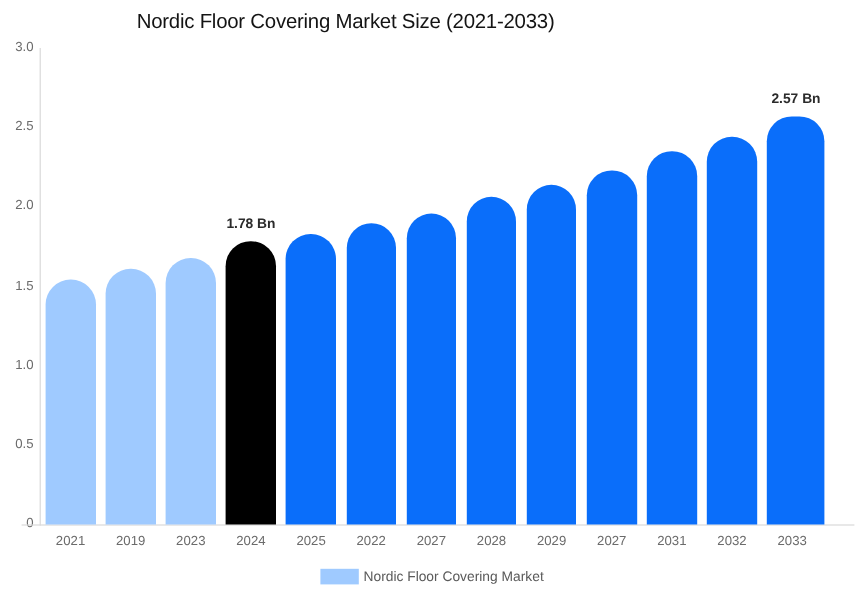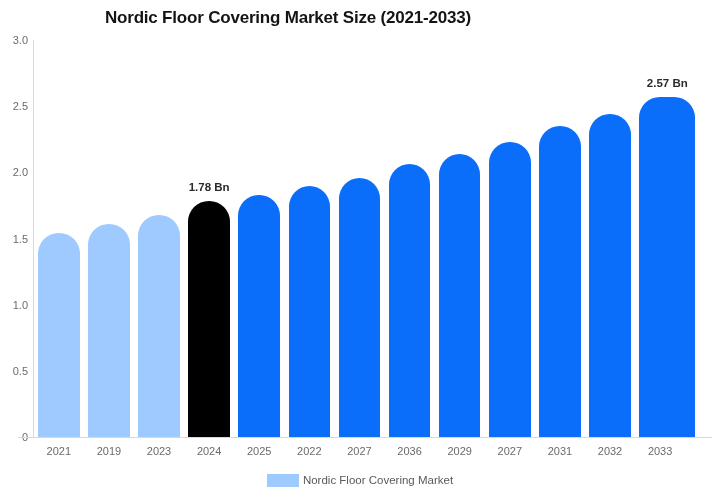--- a/index.html
+++ b/index.html
@@ -19,21 +19,21 @@
     width: 720px;
     height: 500px;
   }
   #chart-title {
     position: absolute;
     top: 8px;
     left: 0;
     width: 576px;
     text-align: center;
     font-size: 17px;
-    font-weight: bold;
+    font-weight: normal;
     color: #141414;
     letter-spacing: -0.2px;
   }
   
   #plot-area {
     position: absolute;
     left: 33px;
     top: 40px;
     width: 679px;
     height: 397px;
@@ -99,20 +99,21 @@
     color: #6b6b6b;
     text-align: center;
     white-space: nowrap;
   }
   #legend {
     position: absolute;
     left: 0;
     top: 474px;
     width: 720px;
     display: flex;
+    align-items: center;
     justify-content: center;
     gap: 4px;
   }
   #legend-swatch {
     width: 32px;
     height: 13px;
   }
   #legend-label {
     font-size: 11.5px;
     color: #5a5a5a;
@@ -169,37 +170,37 @@
       </div>
       <div class="bar-group" style="left: 456.007px; width: 41.5919px; height: 397px;">
         <div class="bar" style="height: 295.103px; background: rgb(10, 110, 250); border-top-left-radius: 20.7959px; border-top-right-radius: 20.7959px;"></div>
       </div>
       <div class="bar-group" style="left: 506.118px; width: 41.5919px; height: 397px;">
         <div class="bar" style="height: 310.983px; background: rgb(10, 110, 250); border-top-left-radius: 20.7959px; border-top-right-radius: 20.7959px;"></div>
       </div>
       <div class="bar-group" style="left: 556.229px; width: 41.5919px; height: 397px;">
         <div class="bar" style="height: 322.893px; background: rgb(10, 110, 250); border-top-left-radius: 20.7959px; border-top-right-radius: 20.7959px;"></div>
       </div>
-      <div class="bar-group" style="left: 606.339px; width: 56px; height: 397px;">
+      <div class="bar-group" style="left: 606.339px; width: 48px; height: 397px;">
         <div class="bar" style="height: 340.097px; background: rgb(10, 110, 250); border-top-left-radius: 20.7959px; border-top-right-radius: 20.7959px;"></div>
         <div class="bar-value-label" style="bottom: 348.097px;">2.57 Bn</div>
       </div>
     </div>
 
   <div id="legend">
     <div id="legend-swatch" style="background: rgb(159, 202, 255);"></div>
     <div id="legend-label">Nordic Floor Covering Market</div>
   </div>
 
 <div class="x-tick-label" style="left: 38.0111px; width: 41.5919px;">2021</div>
     <div class="x-tick-label" style="left: 88.1218px; width: 41.5919px;">2019</div>
     <div class="x-tick-label" style="left: 138.232px; width: 41.5919px;">2023</div>
     <div class="x-tick-label" style="left: 188.343px; width: 41.5919px;">2024</div>
     <div class="x-tick-label" style="left: 238.454px; width: 41.5919px;">2025</div>
     <div class="x-tick-label" style="left: 288.565px; width: 41.5919px;">2022</div>
     <div class="x-tick-label" style="left: 338.675px; width: 41.5919px;">2027</div>
-    <div class="x-tick-label" style="left: 388.786px; width: 41.5919px;">2036</div>
+    <div class="x-tick-label" style="left: 388.786px; width: 41.5919px;">2028</div>
     <div class="x-tick-label" style="left: 438.897px; width: 41.5919px;">2029</div>
     <div class="x-tick-label" style="left: 489.007px; width: 41.5919px;">2027</div>
     <div class="x-tick-label" style="left: 539.118px; width: 41.5919px;">2031</div>
     <div class="x-tick-label" style="left: 589.229px; width: 41.5919px;">2032</div>
     <div class="x-tick-label" style="left: 639.339px; width: 41.5919px;">2033</div>
   </div>
 
 </body></html>

